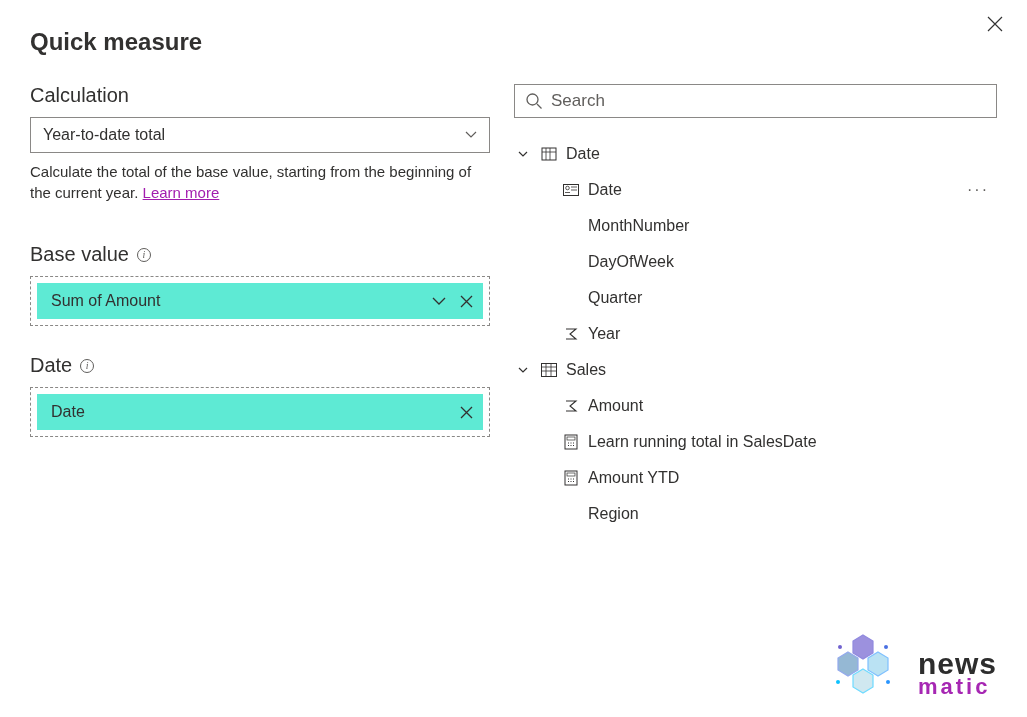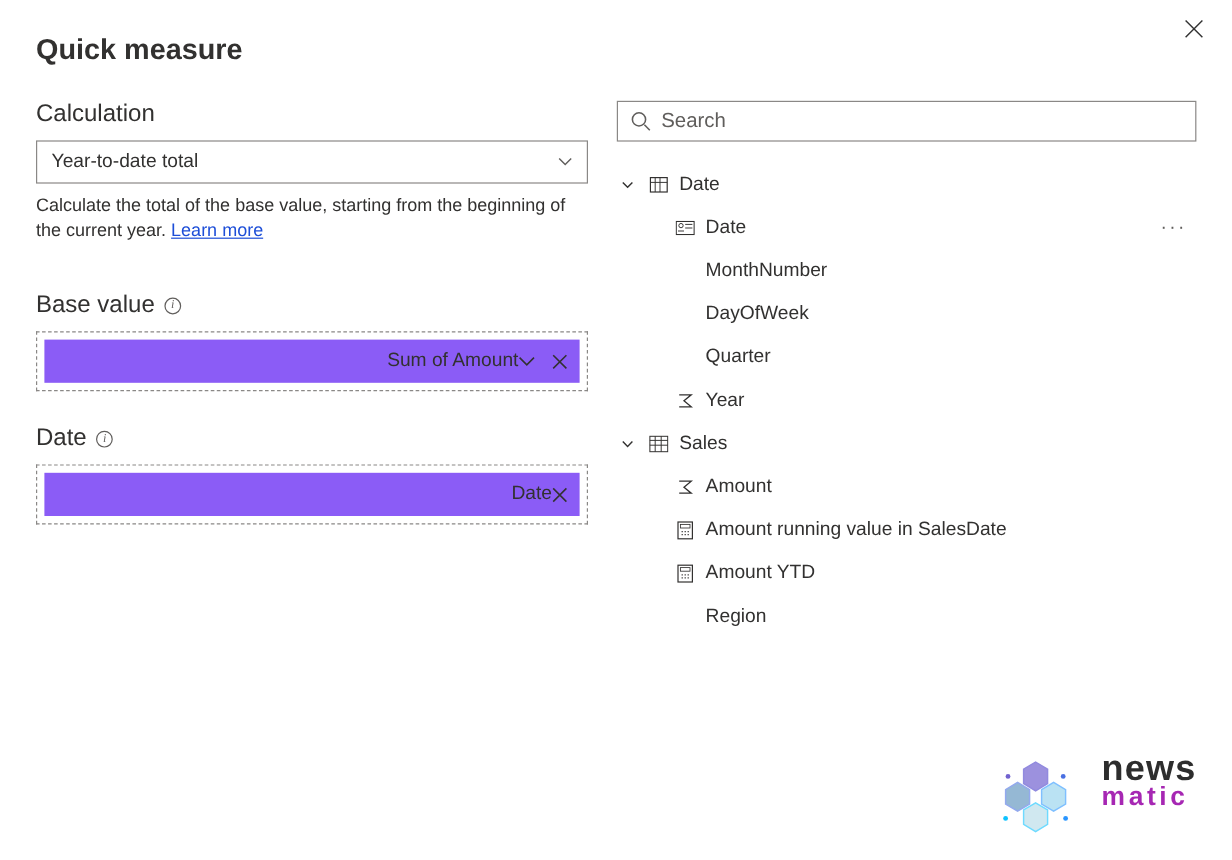--- a/index.html
+++ b/index.html
@@ -70,36 +70,36 @@
     .select-box .chevron {
       color: #605e5c;
     }
     .description {
       margin-top: 8px;
       font-size: 15px;
       color: #323130;
       line-height: 1.4;
     }
     .learn-more {
-      color: #1d4ed8;
+      color: #a21caf;
       text-decoration: underline;
       cursor: pointer;
     }
     .field-well {
       border: 1px dashed #8a8886;
       padding: 6px;
       width: 100%;
     }
     .field-chip {
-      background: #8b5cf6;
+      background: #5eead4;
       height: 36px;
       display: flex;
       align-items: center;
       padding: 0 10px 0 14px;
-      justify-content: flex-end;
+      justify-content: space-between;
       font-size: 16px;
     }
     .field-chip .actions {
       display: flex;
       gap: 14px;
       align-items: center;
     }
     .field-chip .chev, .field-chip .x {
       color: #323130;
       cursor: pointer;
@@ -154,21 +154,21 @@
       right: 8px;
       color: #605e5c;
       letter-spacing: 2px;
     }
     svg { display: block; }
     .watermark {
       position: fixed;
       bottom: 20px;
       right: 30px;
       display: flex;
-      align-items: flex-start;
+      align-items: flex-end;
       gap: 20px;
       opacity: 0.95;
     }
     .watermark .logo-txt {
       font-family: Arial, sans-serif;
       line-height: 0.9;
     }
     .watermark .logo-txt .l1 { font-size: 30px; font-weight: 700; color: #222; letter-spacing: 1px;}
     .watermark .logo-txt .l2 { font-size: 22px; font-weight: 700; color: #a21caf; letter-spacing: 3px;}
   </style>
@@ -329,21 +329,21 @@
         <span>Amount</span>
       </div>
       <div class="tree-row indent-1">
         <span class="tree-icon">
           <svg width="14" height="16" viewBox="0 0 14 16">
               <rect x="1" y="1" width="12" height="14" stroke="#323130" fill="none"></rect>
               <rect x="3" y="3" width="8" height="3" stroke="#323130" fill="none" stroke-width="0.7"></rect>
               <path d="M4 9 H5 M6.5 9 H7.5 M9 9 H10 M4 11.5 H5 M6.5 11.5 H7.5 M9 11.5 H10" stroke="#323130" stroke-width="1"></path>
             </svg>
         </span>
-        <span>Amount running value in SalesDate</span>
+        <span>Learn running total in SalesDate</span>
       </div>
       <div class="tree-row indent-1">
         <span class="tree-icon">
           <svg width="14" height="16" viewBox="0 0 14 16">
               <rect x="1" y="1" width="12" height="14" stroke="#323130" fill="none"></rect>
               <rect x="3" y="3" width="8" height="3" stroke="#323130" fill="none" stroke-width="0.7"></rect>
               <path d="M4 9 H5 M6.5 9 H7.5 M9 9 H10 M4 11.5 H5 M6.5 11.5 H7.5 M9 11.5 H10" stroke="#323130" stroke-width="1"></path>
             </svg>
         </span>
         <span>Amount YTD</span>

